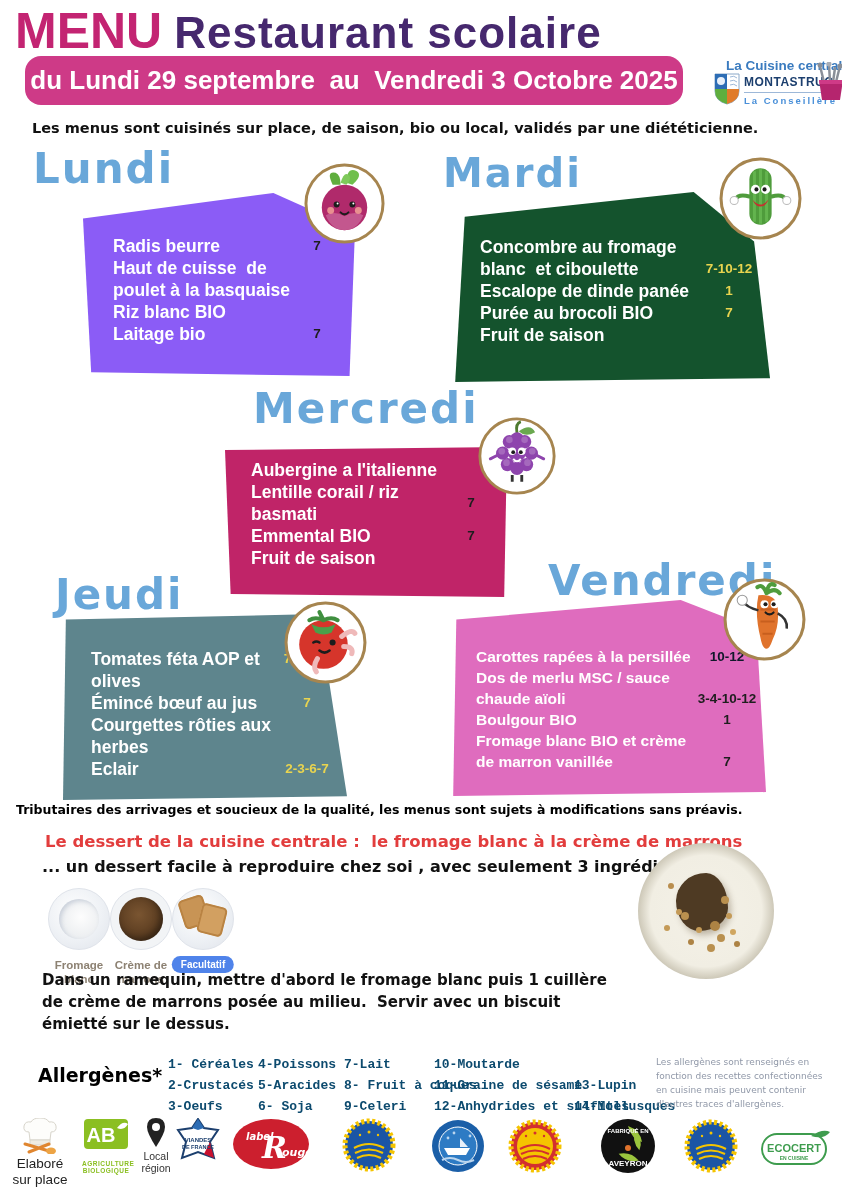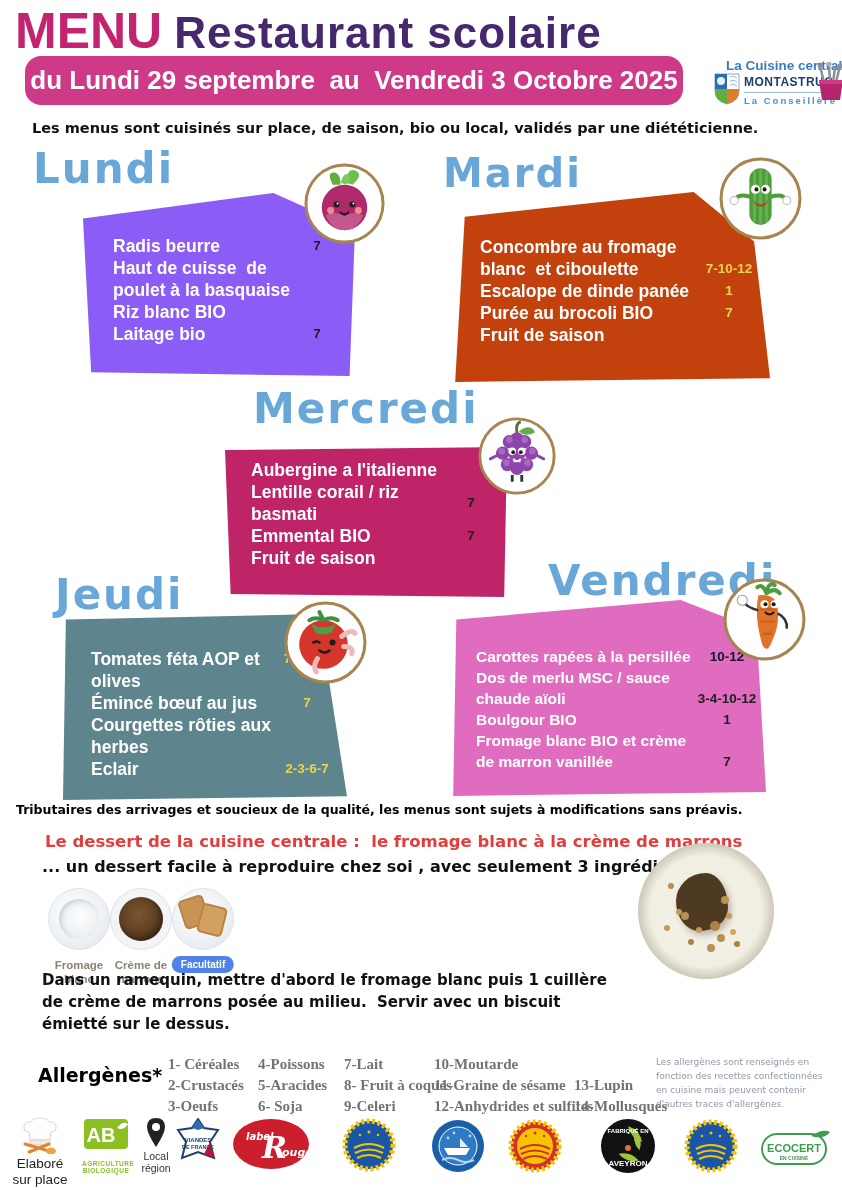--- a/index.html
+++ b/index.html
@@ -93,21 +93,21 @@
 
   .instructions{position:absolute;left:42px;top:970px;width:570px;font-family:"DejaVu Sans",sans-serif;
       font-size:15px;font-weight:700;color:#111;line-height:1.45;white-space:pre-wrap;}
   .vendredi-note{position:absolute;left:42px;top:1013px;font-family:"DejaVu Sans",sans-serif;
       font-size:13.5px;font-weight:600;color:#111;white-space:pre;}
 
   
   .allergen-heading{position:absolute;left:38px;top:1064px;font-family:"DejaVu Sans",sans-serif;
       font-size:19px;font-weight:700;color:#000;}
   .allergen-cols{position:absolute;left:168px;top:1054px;display:flex;}
-  .allergen-col{font-family:Liberation Serif, serif;font-size:15px;font-weight:600;color:#737373;line-height:21px;white-space:pre;}
+  .allergen-col{font-family:Liberation Mono, monospace;font-size:13px;font-weight:600;color:#0c4a6e;line-height:21px;white-space:pre;}
   .allergen-col.c0{width:90px;} .allergen-col.c1{width:86px;} .allergen-col.c2{width:90px;}
   .allergen-col.c3{width:140px;} .allergen-col.c4{width:100px;padding-top:21px;}
   .allergen-disclaimer{position:absolute;left:656px;top:1056px;width:180px;font-family:"DejaVu Sans",sans-serif;
       font-size:9px;font-weight:500;color:#9098a8;line-height:1.55;}
 
   
   .badge{position:absolute;top:1118px;text-align:center;}
   .badge svg{display:block;margin:0 auto;}
   .badge-caption{font-size:13.5px;color:#222;line-height:1.15;margin-top:2px;white-space:pre-line;}
   .badge-caption.small{font-size:10.5px;color:#333;}
@@ -188,21 +188,21 @@
           <circle cx="34" cy="43" r="3" fill="#1c1c1c"></circle>
           <circle cx="50" cy="43" r="3" fill="#1c1c1c"></circle>
           <circle cx="35" cy="42" r="1" fill="#fff"></circle>
           <circle cx="51" cy="42" r="1" fill="#fff"></circle>
           <path d="M38 51 Q42 55 46 51" stroke="#1c1c1c" stroke-width="2" fill="none" stroke-linecap="round"></path>
           <circle cx="28" cy="49" r="3.5" fill="#e89090"></circle>
           <circle cx="56" cy="49" r="3.5" fill="#e89090"></circle>
         </svg></div>
 
   <div class="day-title d1-title">Mardi</div>
-  <div class="day-card d1-card" style="background: #c2410c;">
+  <div class="day-card d1-card" style="background: #14532d;">
         <div class="item-list">
           <div class="menu-item">
             <div class="item-label">Concombre au fromage blanc  et ciboulette</div>
             <div class="item-num" style="color: rgb(233, 212, 79); align-self: flex-end;">7-10-12</div>
           </div>
           <div class="menu-item">
             <div class="item-label">Escalope de dinde panée</div>
             <div class="item-num" style="color: rgb(233, 212, 79); align-self: center;">1</div>
           </div>
           <div class="menu-item">

